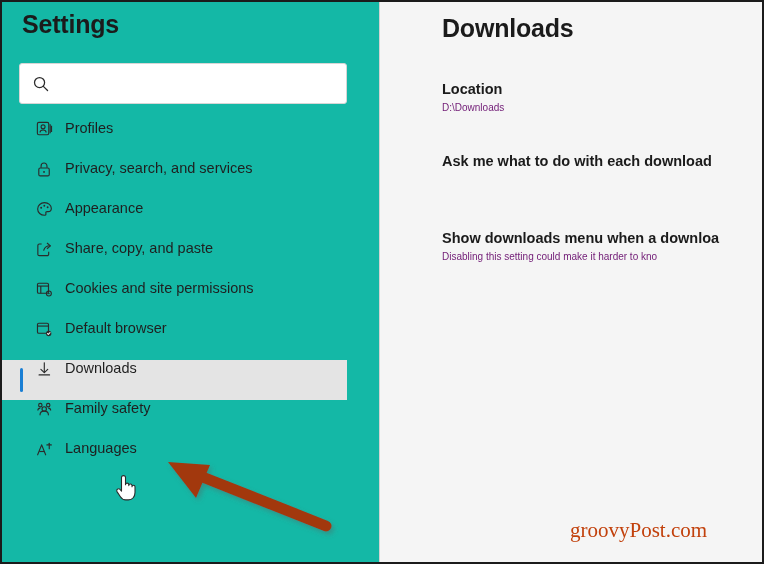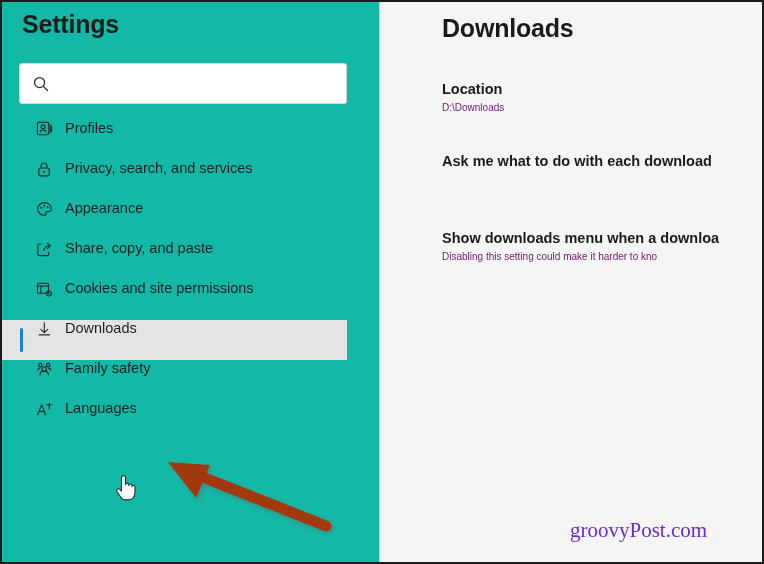--- a/index.html
+++ b/index.html
@@ -164,21 +164,21 @@
   #block-location { top: 79px; }
   #block-ask      { top: 137px; margin-top: 14px; }
   #block-menu     { top: 228px; }
 
   #watermark {
     position: absolute;
     left: 568px;
     top: 516px;
     font-family: "Liberation Serif", serif;
     font-size: 21px;
-    color: #6d28d9;
+    color: #c2410c;
     white-space: nowrap;
   }
 
   
   #arrow-layer {
     position: absolute;
     left: 0;
     top: 0;
     width: 764px;
     height: 564px;
@@ -268,20 +268,31 @@
             <rect x="2.6" y="3.4" width="11.6" height="10.6" rx="1.4"></rect>
             <line x1="2.6" y1="6.4" x2="14.2" y2="6.4"></line>
             <line x1="6.1" y1="6.4" x2="6.1" y2="14"></line>
             <circle cx="14.6" cy="14.2" r="2.6"></circle>
             <circle cx="14.6" cy="14.2" r=".85" fill="#2b2b2b" stroke="none"></circle>
           </svg>
         </span>
         <span class="nav-label">Cookies and site permissions</span>
       </div>
 
+      <div class="nav-item">
+        <span class="nav-icon">
+          <svg width="19" height="19" viewBox="0 0 20 20" fill="none" stroke="#2b2b2b" stroke-width="1.2">
+            <rect x="2.6" y="3.4" width="11.6" height="10.6" rx="1.4"></rect>
+            <line x1="2.6" y1="6.4" x2="14.2" y2="6.4"></line>
+            <circle cx="14.4" cy="14.2" r="2.8" fill="#2b2b2b" stroke="none"></circle>
+            <path d="M13.1 14.2l.9 1 1.8-2" stroke="#f5f5f5" stroke-width="1.1" stroke-linecap="round" stroke-linejoin="round"></path>
+          </svg>
+        </span>
+        <span class="nav-label">Default browser</span>
+      </div>
 
       <div class="nav-item selected">
         <span class="accent"></span>
         <span class="nav-icon">
           <svg width="19" height="19" viewBox="0 0 20 20" fill="none" stroke="#2b2b2b" stroke-width="1.2">
             <line x1="9.8" y1="3" x2="9.8" y2="13" stroke-linecap="round"></line>
             <path d="M6.2 9.8l3.6 3.4 3.6-3.4" stroke-linecap="round" stroke-linejoin="round"></path>
             <line x1="4.3" y1="15.7" x2="15.3" y2="15.7" stroke-linecap="round"></line>
           </svg>
         </span>

